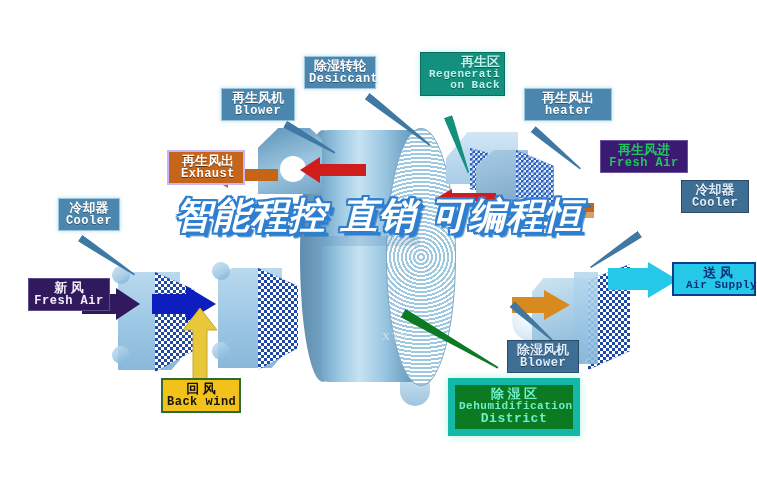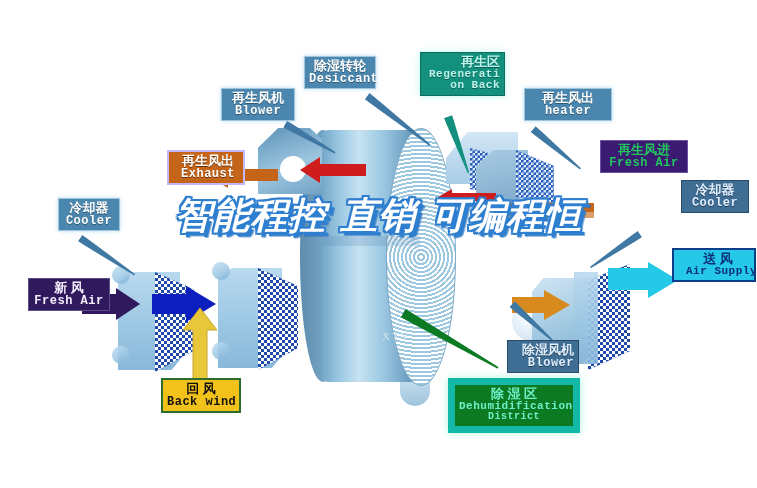--- a/index.html
+++ b/index.html
@@ -323,32 +323,32 @@
   <div class="lbl purple" style="left:4px;top:278px;width:82px;">
     <span class="cn">新    风</span>
     <span class="en">Fresh Air</span>
   </div>
 
   <div class="lbl yellow" style="left:161px;top:378px;width:80px;">
     <span class="cn">回    风</span>
     <span class="en">Back wind</span>
   </div>
 
-  <div class="lbl steel2" style="left:507px;top:340px;width:72px;text-align:right;">
+  <div class="lbl steel2" style="left:507px;top:340px;width:72px;">
     <span class="cn">除湿风机</span>
     <span class="en">Blower</span>
   </div>
 
   <div class="lbl green" style="left:448px;top:378px;width:132px;">
     <span class="cn">除    湿    区</span>
     <span class="en" style="font-size:11px;">Dehumidification</span>
-    <span class="en" style="font-size:10px;">District</span>
-  </div>
-
-  <div class="lbl cyan" style="left:672px;top:248px;width:84px;padding-left:12px;">
+    <span class="en" style="font-size:13px;">District</span>
+  </div>
+
+  <div class="lbl cyan" style="left:672px;top:262px;width:84px;padding-left:12px;">
     <span class="cn">送    风</span>
     <span class="en" style="font-size:11px;">Air Supply</span>
   </div>
 
   <div id="overlay">
     <div>智能程控  直销  可编程恒</div>
   </div>
 
 </div>
 

